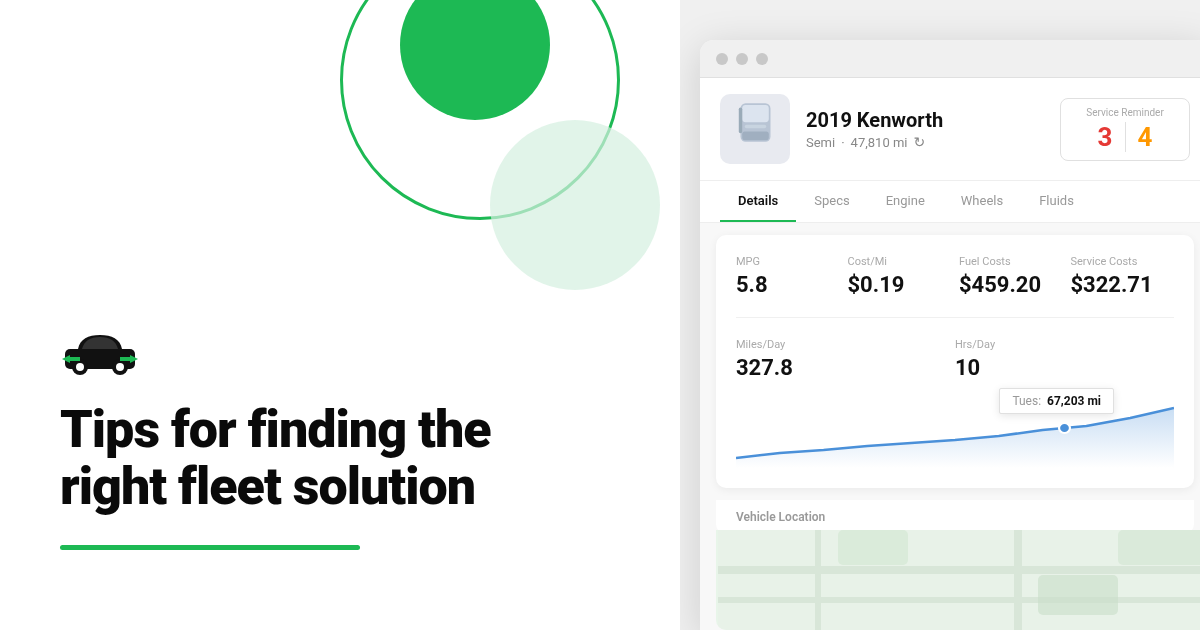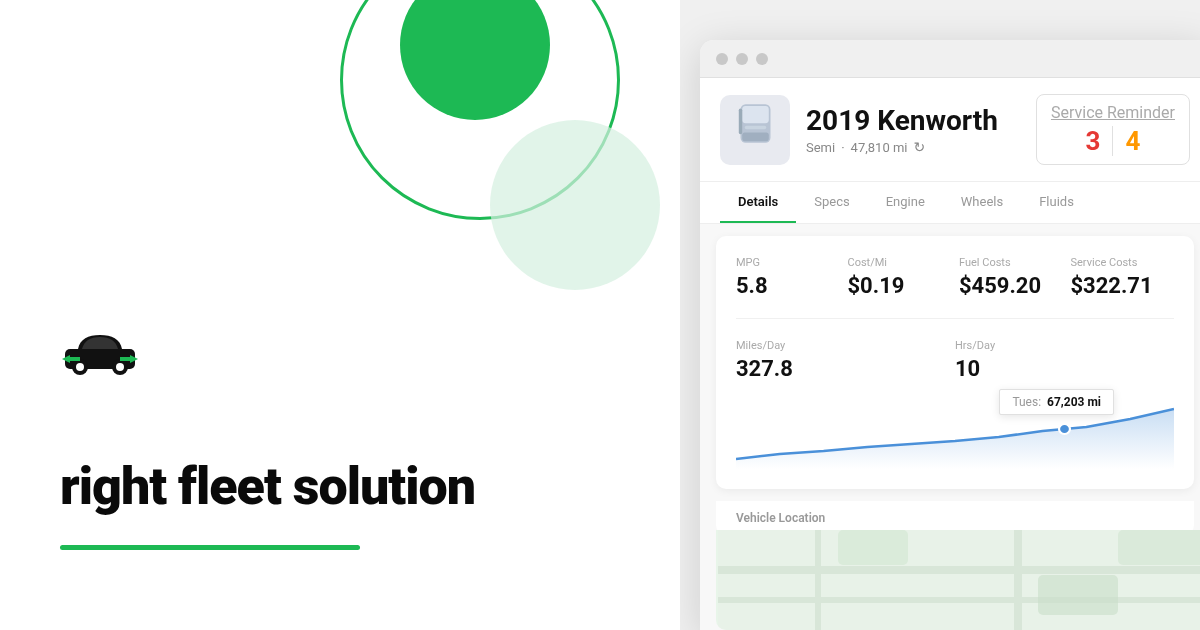--- a/index.html
+++ b/index.html
@@ -148,21 +148,21 @@
 
     .truck-svg {
       width: 55px;
       height: 60px;
     }
 
     .vehicle-info {
       flex: 1;
     }
     .vehicle-name {
-      font-size: 28px;
+      font-size: 20px;
       font-weight: 700;
       color: #111111;
     }
     .vehicle-sub {
       font-size: 13px;
       color: #888888;
       display: flex;
       align-items: center;
       gap: 6px;
       margin-top: 2px;
@@ -174,24 +174,23 @@
     }
 
     .service-reminder-box {
       border: 1px solid #e0e0e0;
       border-radius: 8px;
       padding: 8px 14px;
       min-width: 130px;
       text-align: center;
     }
     .service-reminder-label {
-      font-size: 16px;
+      font-size: 10px;
       color: #aaaaaa;
       margin-bottom: 4px;
-      text-decoration: underline;
     }
     .service-numbers {
       display: flex;
       align-items: center;
       justify-content: center;
       gap: 0;
     }
     .sn-red {
       font-size: 26px;
       font-weight: 700;
@@ -348,21 +347,21 @@
         <circle cx="20" cy="40" r="4" fill="#ffffff"></circle>
         <circle cx="60" cy="40" r="8" fill="#111111"></circle>
         <circle cx="60" cy="40" r="4" fill="#ffffff"></circle>
 
         <path d="M2 32 L10 28 L10 30 L20 30 L20 34 L10 34 L10 36Z" fill="#1db954"></path>
         <path d="M78 32 L70 28 L70 30 L60 30 L60 34 L70 34 L70 36Z" fill="#1db954"></path>
       </svg>
     </div>
 
     <div class="headline">
-      <br>
+      <span>Tips for finding the</span><br>
       <span>right fleet solution</span>
     </div>
 
     <div class="green-line"></div>
   </div>
 </div>
 
 <div class="right-panel">
   <div class="app-window">
 

